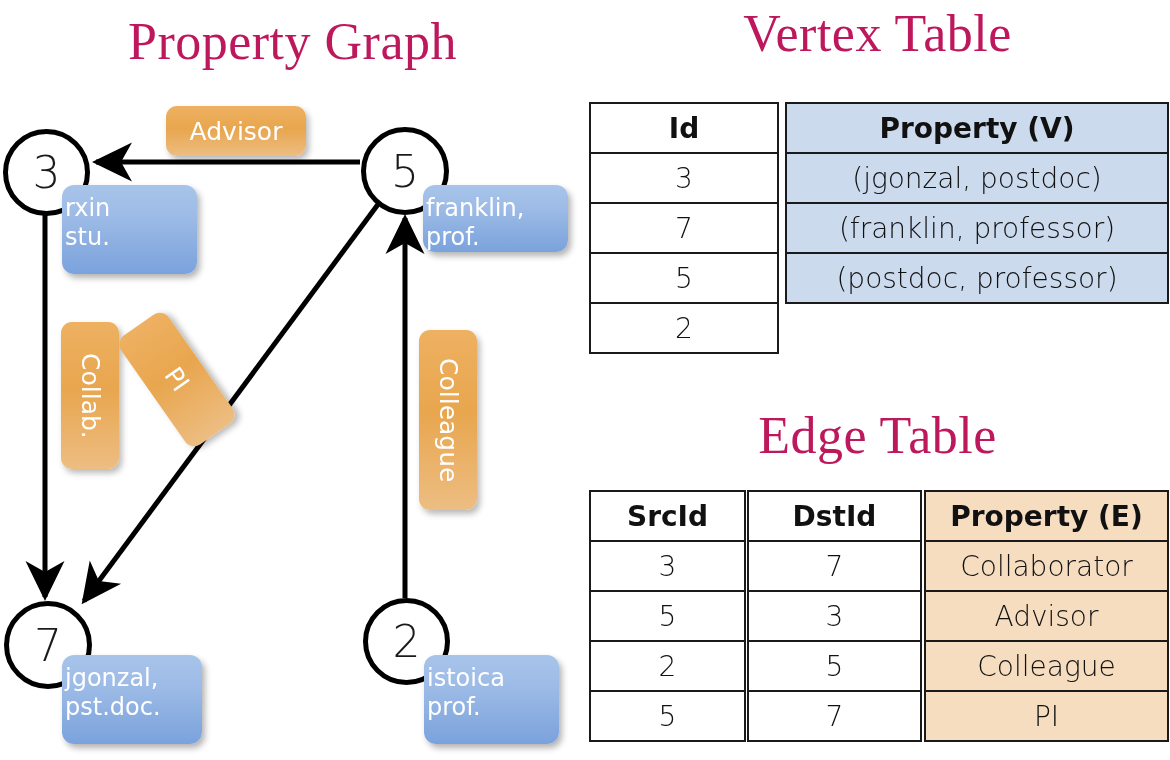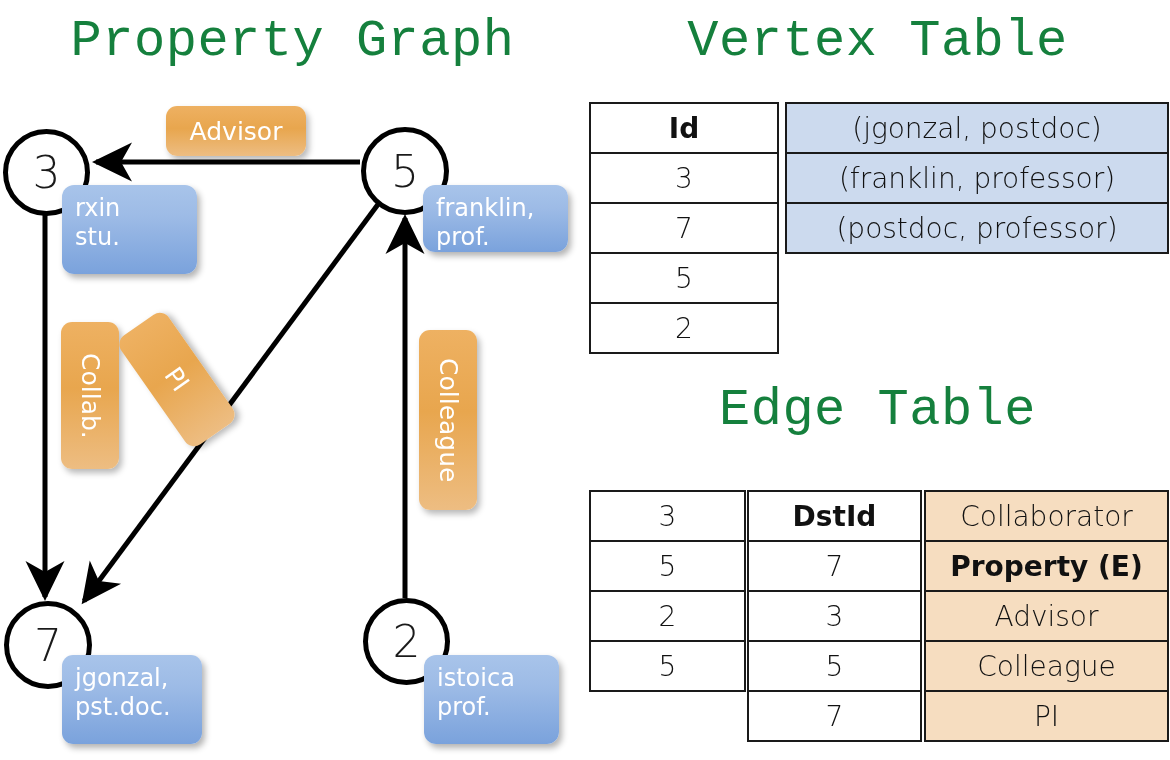--- a/index.html
+++ b/index.html
@@ -7,30 +7,30 @@
     width:1170px;height:760px;
     background:#ffffff;
     font-family:"Liberation Sans",sans-serif;
     overflow:hidden;
     position:relative;
   }
   .panel{position:absolute;}
 
   
   .big-title{
-    font-family:Liberation Mono, monospace;
+    font-family:Liberation Serif, serif;
     font-weight:300;
-    color:#15803d;
+    color:#be185d;
     letter-spacing:0.5px;
     white-space:nowrap;
     text-align:center;
   }
   #graph-title{left:0;top:12px;width:585px;font-size:52px;}
-  #vertex-title{left:585px;top:12px;width:585px;font-size:52px;}
-  #edge-title{left:585px;top:381px;width:585px;font-size:52px;}
+  #vertex-title{left:585px;top:4px;width:585px;font-size:52px;}
+  #edge-title{left:585px;top:406px;width:585px;font-size:52px;}
 
   
   #graph-area{left:0;top:90px;width:585px;height:670px;}
   #graph-svg{position:absolute;left:0;top:0;}
 
   .node{
     position:absolute;
     border-radius:50%;
     background:#ffffff;
     border:5px solid #000000;
@@ -45,21 +45,21 @@
 
   .prop-box{
     position:absolute;
     border-radius:12px;
     background:linear-gradient(180deg,#a8c4ea 0%,#9dbbe6 35%,#7aa2dc 100%);
     box-shadow:3px 4px 6px rgba(0,0,0,.30);
     color:#ffffff;
     font-family:"DejaVu Sans","Liberation Sans",sans-serif;
     font-size:24px;
     line-height:1.22;
-    padding:9px 13px;
+    padding:9px 3px;
     box-sizing:border-box;
     z-index:4;
   }
   .prop-box span{display:block;}
 
   .edge-label{
     position:absolute;
     border-radius:11px;
     background:linear-gradient(180deg,#eeb162 0%,#e8a64e 45%,#edbd82 100%);
     box-shadow:3px 4px 6px rgba(0,0,0,.28);
@@ -135,21 +135,21 @@
   </div>
 
   <div class="prop-box" style="left:62px;top:95px;width:135px;height:89px;">
     <span>rxin</span>
     <span>stu.</span>
   </div>
   <div class="prop-box" style="left:423px;top:95px;width:145px;height:67px;">
     <span>franklin,</span>
     <span>prof.</span>
   </div>
-  <div class="prop-box" style="left:62px;top:565px;width:140px;height:89px;border-radius:11px;">
+  <div class="prop-box" style="left:62px;top:565px;width:140px;height:89px;">
     <span>jgonzal,</span>
     <span>pst.doc.</span>
   </div>
   <div class="prop-box" style="left:424px;top:565px;width:135px;height:89px;">
     <span>istoica</span>
     <span>prof.</span>
   </div>
 
   <div class="edge-label" style="left:166px;top:16px;width:140px;height:50px;">
     <span class="txt">Advisor</span>
@@ -183,34 +183,40 @@
         <td>5</td>
       </tr>
   <tr>
         <td>2</td>
       </tr>
 </tbody>
   </table>
 
 <table class="tbl" id="vertex-prop-tbl">
   <tbody>
+      <tr>
+    <th class="blue-col">Property (V)</th>
+  </tr>
   <tr>
         <td class="blue-col">(jgonzal, postdoc)</td>
       </tr>
   <tr>
         <td class="blue-col">(franklin, professor)</td>
       </tr>
   <tr>
         <td class="blue-col">(postdoc, professor)</td>
       </tr>
 </tbody>
   </table>
 
 <table class="tbl" id="edge-src-tbl">
   <tbody>
+      <tr>
+    <th>SrcId</th>
+  </tr>
   <tr>
         <td>3</td>
       </tr>
   <tr>
         <td>5</td>
       </tr>
   <tr>
         <td>2</td>
       </tr>
   <tr>
@@ -235,26 +241,26 @@
       </tr>
   <tr>
         <td>7</td>
       </tr>
 </tbody>
   </table>
 
 <table class="tbl" id="edge-prop-tbl">
   <tbody>
       <tr>
+    <th class="orange-col">Property (E)</th>
+  </tr>
+  <tr>
         <td class="orange-col">Collaborator</td>
       </tr>
   <tr>
-    <th class="orange-col">Property (E)</th>
-  </tr>
-  <tr>
         <td class="orange-col">Advisor</td>
       </tr>
   <tr>
         <td class="orange-col">Colleague</td>
       </tr>
   <tr>
         <td class="orange-col">PI</td>
       </tr>
 </tbody>
   </table>

